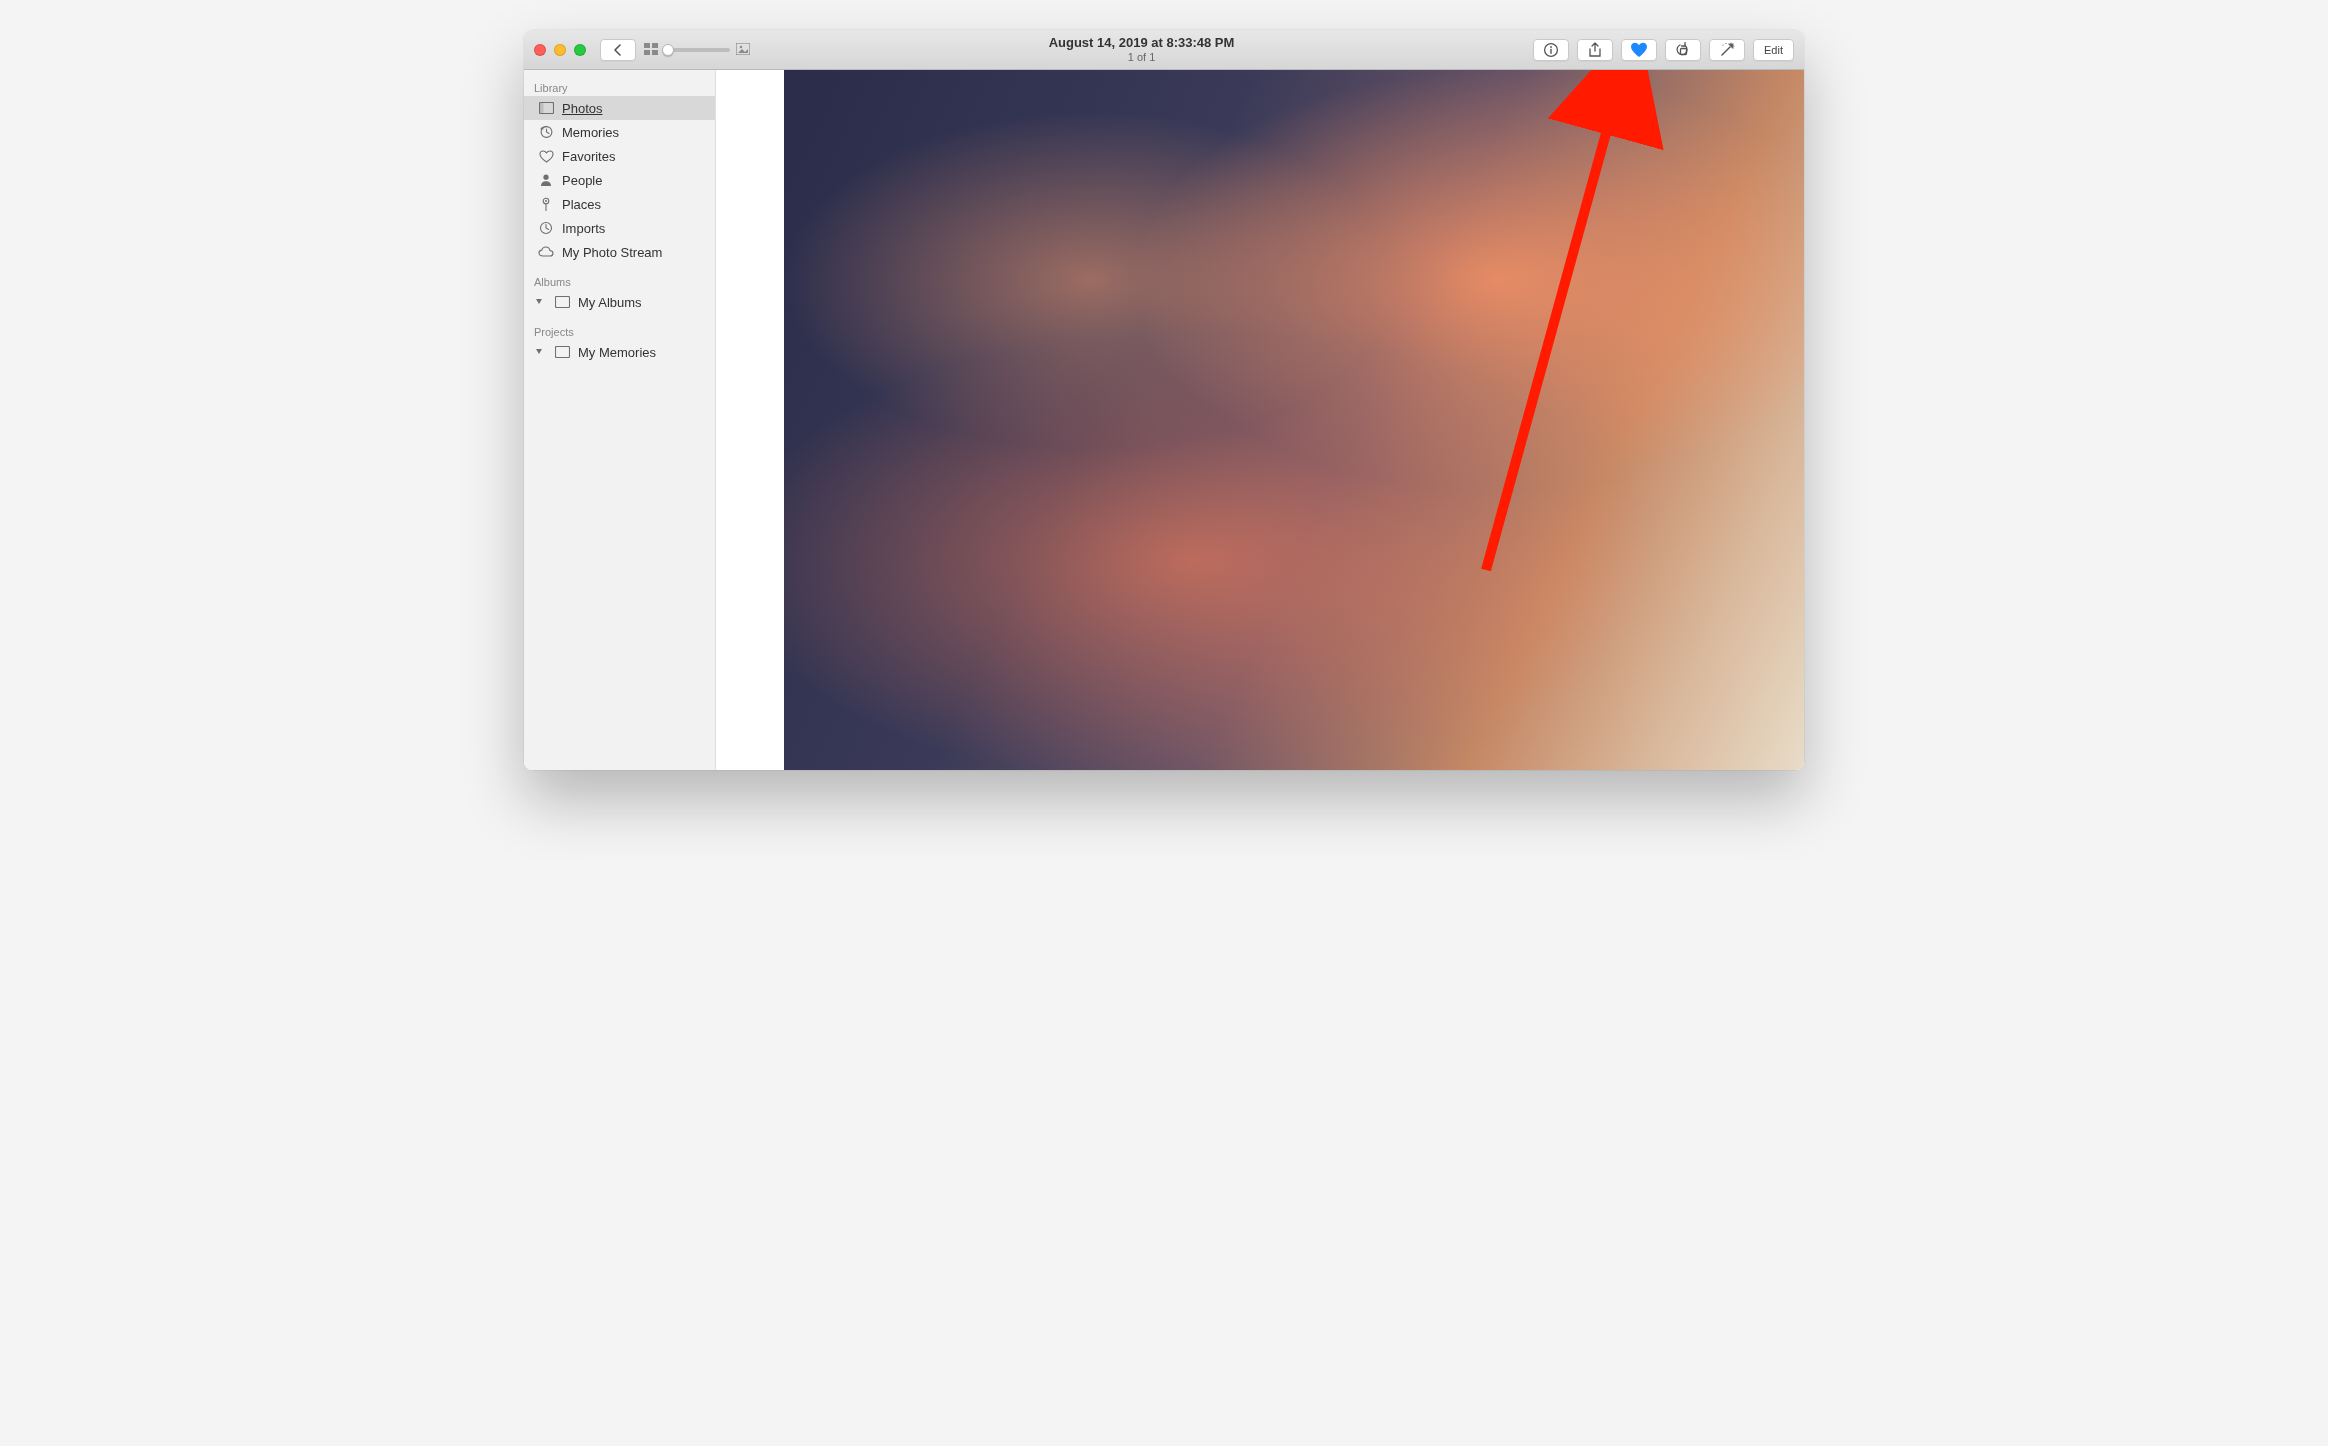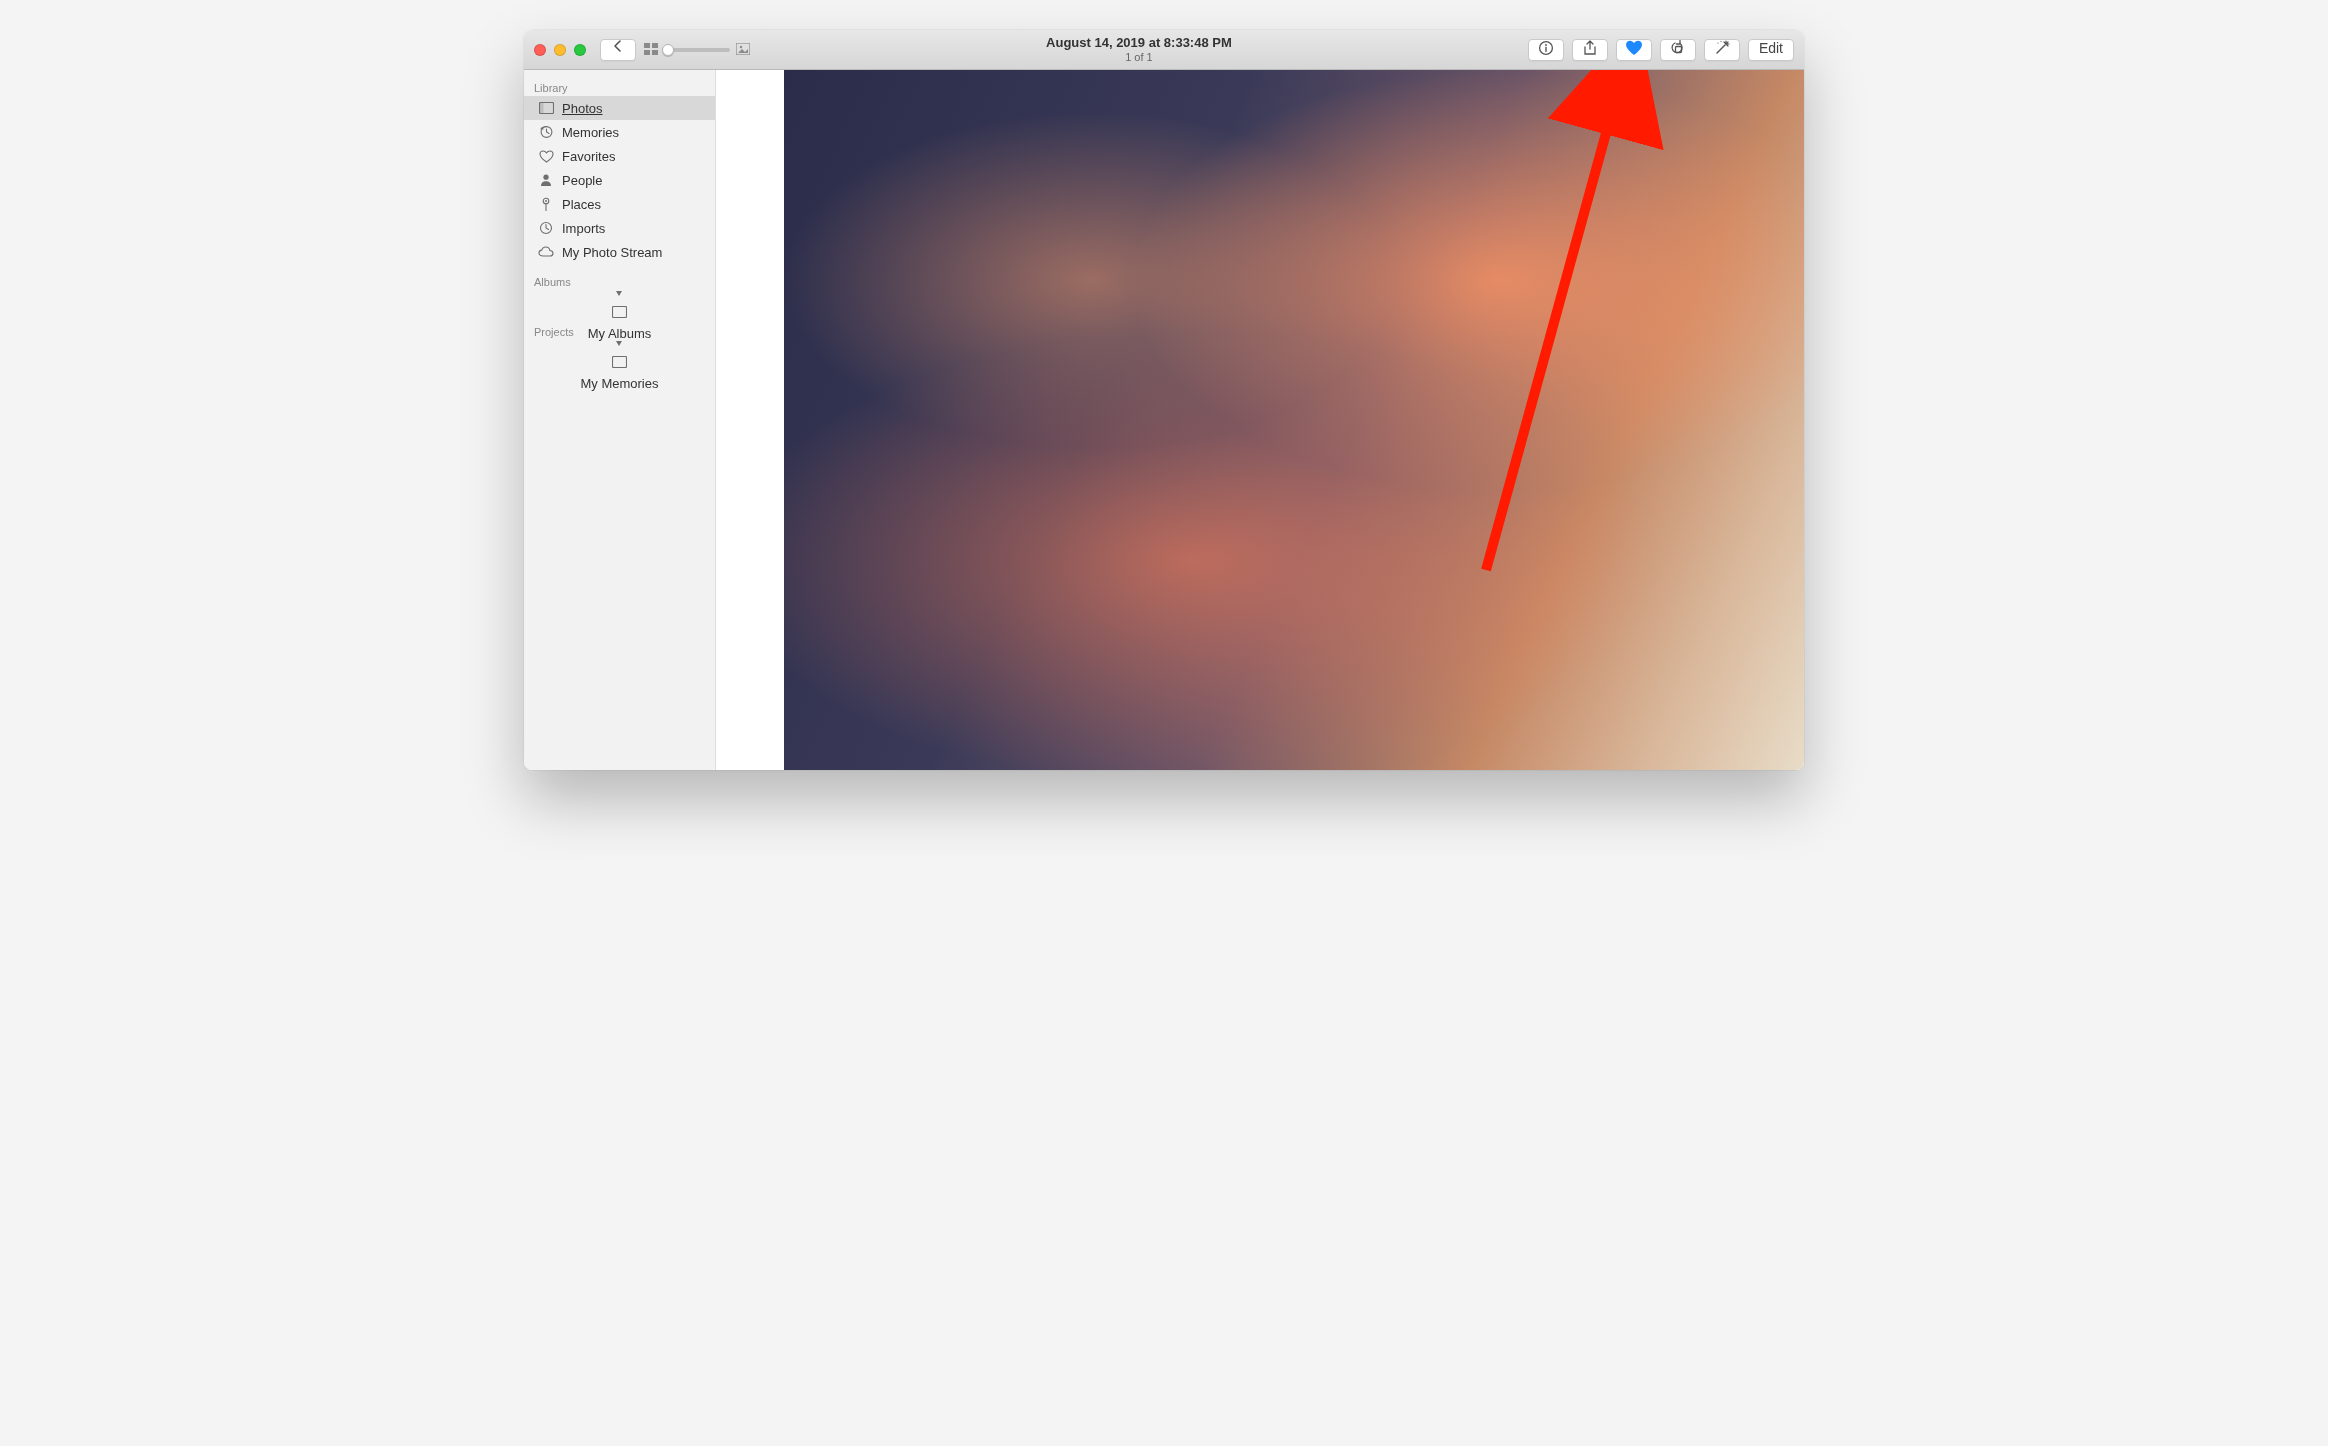--- a/index.html
+++ b/index.html
@@ -37,23 +37,24 @@
   .traffic { display: flex; gap: 8px; margin-right: 6px; }
   .tl { width: 12px; height: 12px; border-radius: 50%; border: 0.5px solid rgba(0,0,0,0.15); }
   .tl.r { background:#ff5f57; } .tl.y{ background:#ffbd2e; } .tl.g{ background:#28c940; }
 
   .btn {
     height: 22px;
     background: #fff;
     border: 1px solid #c9c9c9;
     border-radius: 4px;
     display: inline-flex;
+    align-items: center;
     justify-content: center;
     padding: 0 8px;
-    font-size: 14px;
+    font-size: 11px;
     color: #444;
     box-shadow: 0 1px 0 rgba(255,255,255,0.5) inset, 0 1px 1px rgba(0,0,0,0.04);
     cursor: default;
   }
   .btn svg { display:block; }
   .btn.icon-only { width: 36px; padding: 0; }
 
   .zoom-group { display:flex; align-items:center; gap:0; }
   .zoom-thumb-icon, .zoom-full-icon { color:#6f6f6f; }
   .zoom-slider {
@@ -81,21 +82,21 @@
     overflow:auto;
   }
   .sec-label { font-size:11px; color:#888; padding:4px 10px 2px; }
   .item {
     display:flex; align-items:center; gap:8px;
     height:24px; padding:0 10px 0 14px;
   }
   .item.selected { background:#d8d8d8;text-decoration:underline; }
   .item .icn { width:16px; display:flex; justify-content:center; color:#6f6f6f; }
   .item .lbl { flex:1; }
-  .item.sub { padding-left: 10px; flex-direction: column; }
+  .item.sub { padding-left: 10px; }
   .disclosure { width:10px; display:inline-flex; justify-content:center; color:#6f6f6f; margin-right:2px;}
   .content {
     flex:1; background:#fff; display:flex; align-items:stretch; justify-content:center; position:relative; overflow:hidden;
   }
   .content .left-pad { width:68px; background:#fff; flex-shrink:0; }
   .photo {
     flex:1;
     background:
       radial-gradient(ellipse 60% 50% at 70% 30%, rgba(255,150,100,0.8), transparent 60%),
       radial-gradient(ellipse 70% 50% at 40% 70%, rgba(255,130,90,0.6), transparent 65%),

